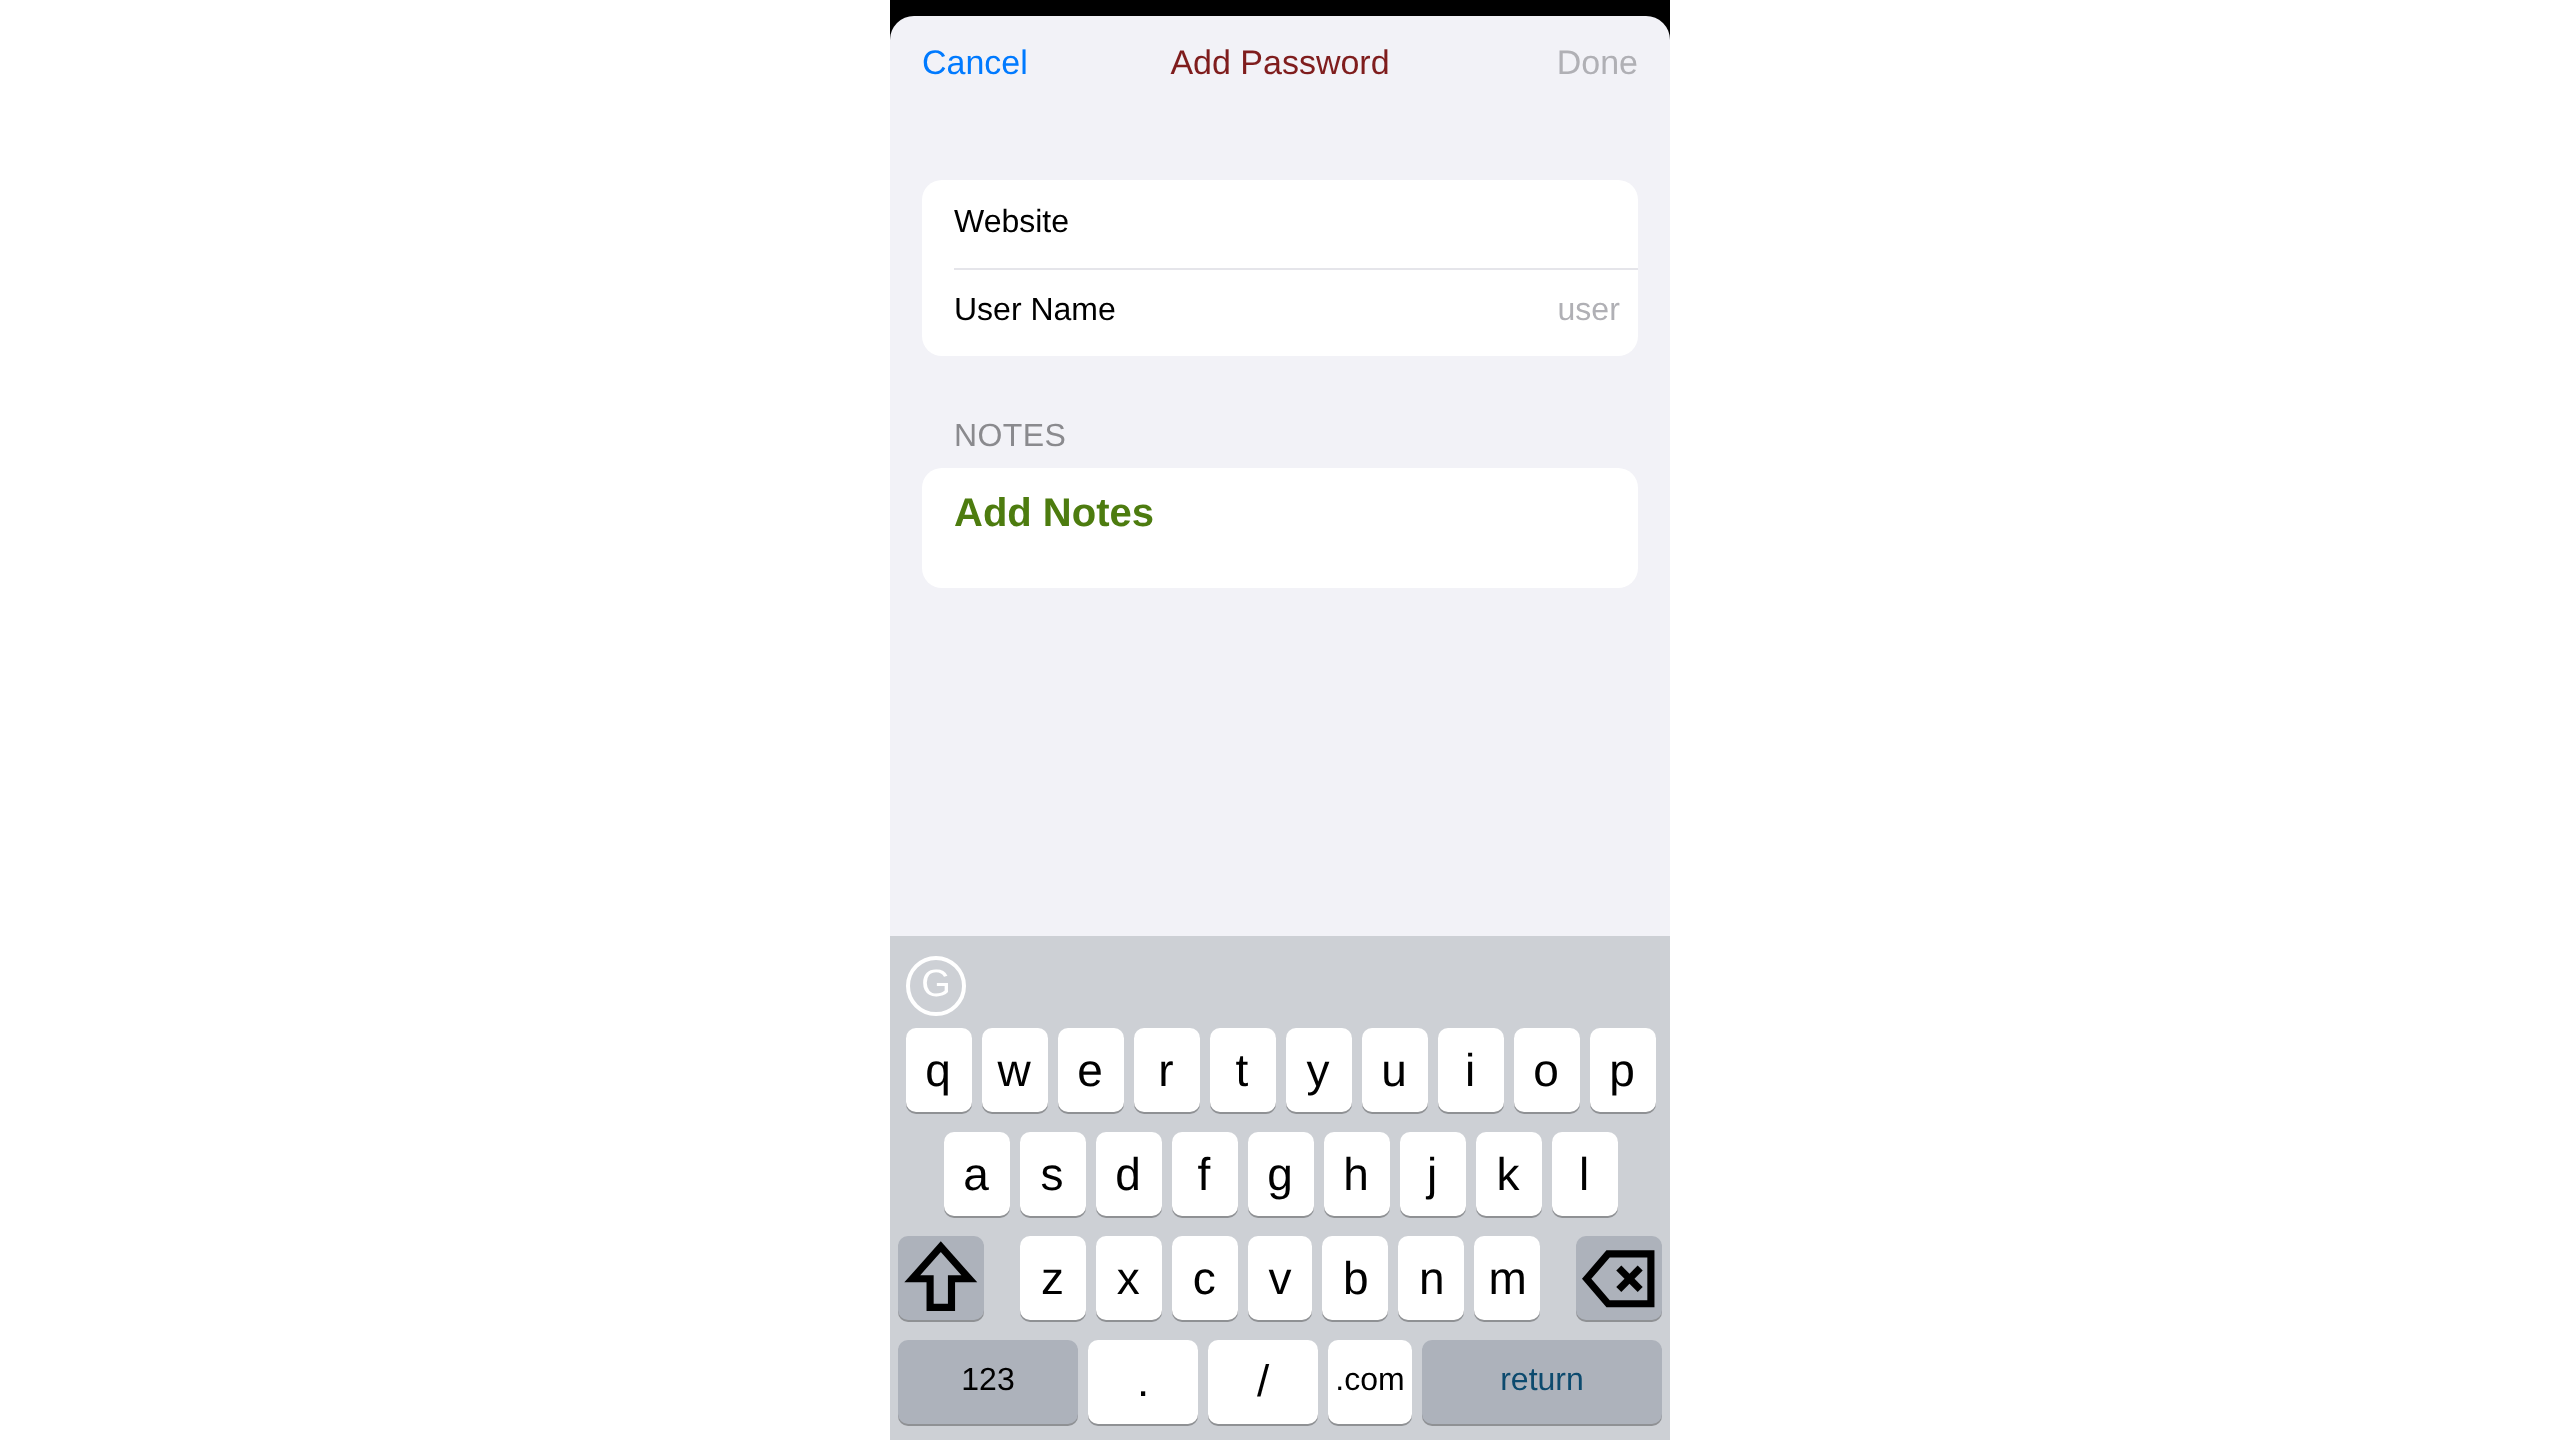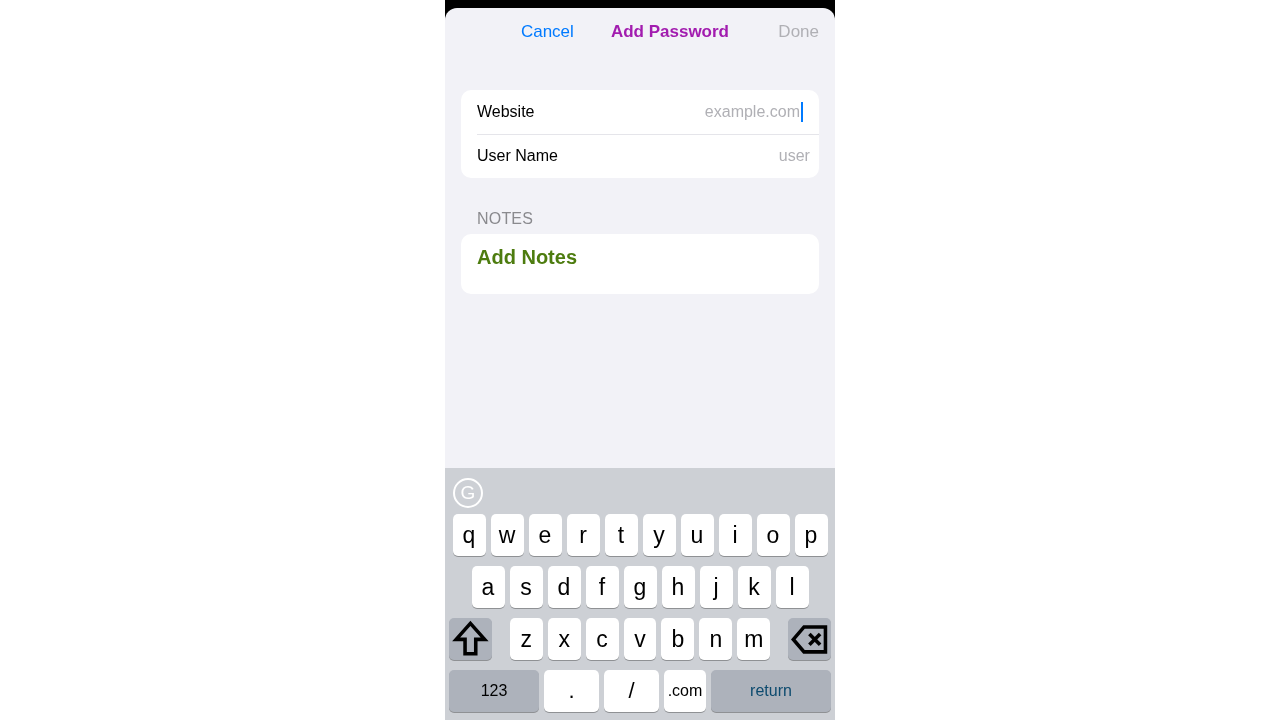--- a/index.html
+++ b/index.html
@@ -36,36 +36,35 @@
       right: 0;
       bottom: 0;
       background: #f2f2f7;
       border-top-left-radius: 12px;
       border-top-right-radius: 12px;
       display: flex;
       flex-direction: column;
     }
     .nav-bar {
       display: flex;
-      justify-content: flex-end;
+      justify-content: space-between;
       align-items: center;
       padding: 14px 16px 12px 16px;
-      gap: 20px;
     }
     .nav-left {
       color: #007aff;
       font-size: 17px;
       width: 70px;
       text-align: left;
       cursor: pointer;
     }
     .nav-title {
       font-size: 17px;
-      font-weight: 700;
-      color: #a21caf;
+      font-weight: 400;
+      color: #7f1d1d;
     }
     .nav-right {
       color: #b0b0b5;
       font-size: 17px;
       width: 70px;
       text-align: right;
     }
     .content {
       flex: 1;
       padding: 0 16px;
@@ -263,24 +262,20 @@
     <div class="nav-bar">
       <div class="nav-left">Cancel</div>
       <div class="nav-title">Add Password</div>
       <div class="nav-right">Done</div>
     </div>
 
     <div class="content">
       <div class="form-group">
         <div class="form-row indented-border">
           <span class="form-label">Website</span>
-          <div class="input-with-cursor">
-            <span class="placeholder-text">example.com</span>
-            <span class="cursor-line"></span>
-          </div>
         </div>
         <div class="form-row indented-border">
           <span class="form-label">User Name</span>
           <input class="form-input" placeholder="user" style="">
         </div>
       </div>
 
       <div class="section-header">NOTES</div>
       <div class="notes-group">
         <span class="notes-placeholder">Add Notes</span>

